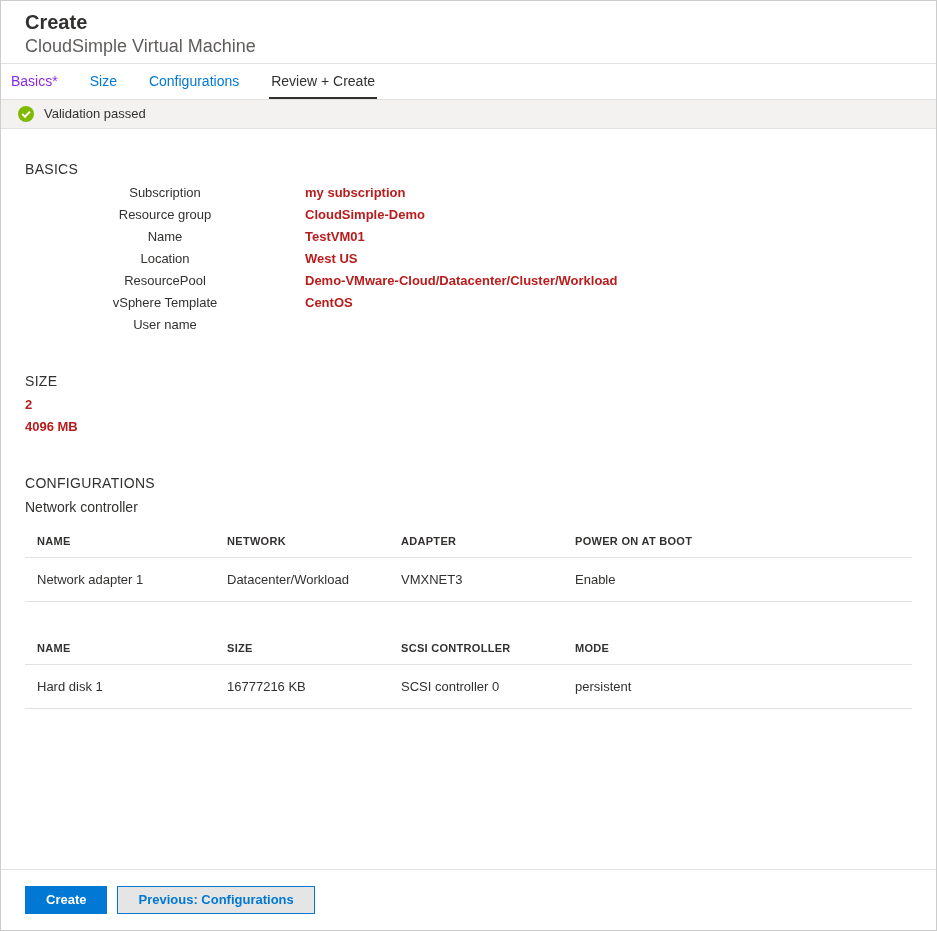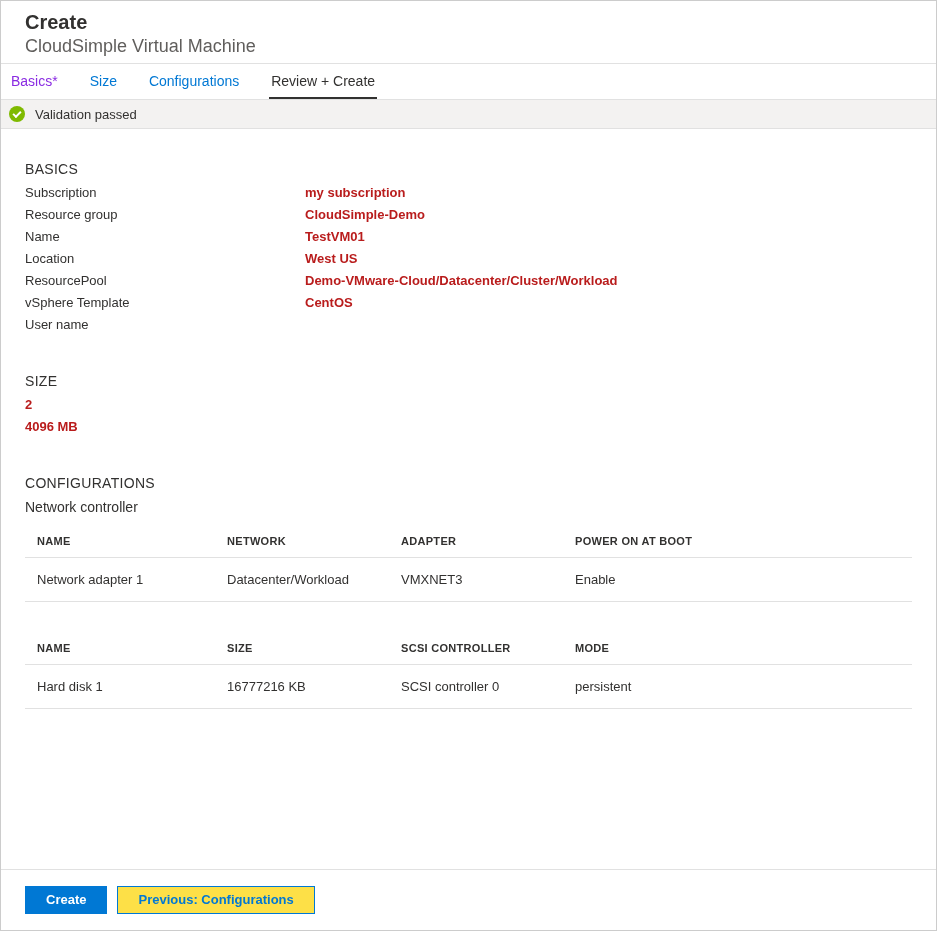--- a/index.html
+++ b/index.html
@@ -47,23 +47,23 @@
   }
   .tab.basics { color: #8a2be2; }
   .tab.active {
     color: #323130;
     border-bottom-color: #323130;
     font-weight: 400;
   }
   .validation-bar {
     background: #f3f2f1;
     border-bottom: 1px solid #e1e1e1;
-    padding: 6px 8px;
-    display: flex;
-    align-items: center;
+    padding: 6px 17px;
+    display: flex;
+    align-items: flex-start;
     gap: 10px;
     font-size: 13px;
     color: #323130;
   }
   .check-icon {
     width: 16px; height: 16px;
     background: #7fba00;
     border-radius: 50%;
     position: relative;
     flex-shrink: 0;
@@ -91,20 +91,21 @@
   }
   .kv-row {
     display: flex;
     margin-bottom: 7px;
     font-size: 13px;
   }
   .kv-label {
     width: 280px;
     color: #323130;
     font-weight: 400;
+    text-align: center;
   }
   .kv-value {
     font-weight: 600;
     color: #b91c1c;
   }
   .spacer { height: 24px; }
   .subhead {
     font-size: 14px;
     color: #323130;
     margin: 6px 0 10px 0;
@@ -151,21 +152,21 @@
     font-family: inherit;
     height: 28px;
     line-height: 14px;
   }
   .btn.primary {
     background: #0078d4;
     color: #fff;
     font-weight: 600;
   }
   .btn.secondary {
-    background: #fde047;
+    background: #e5e5e5;
     color: #0078d4;
     border-color: #0078d4;
     font-weight: 600;
   }
 </style>
 </head>
 <body>
 
 <div class="header">
   <h1>Create</h1>

